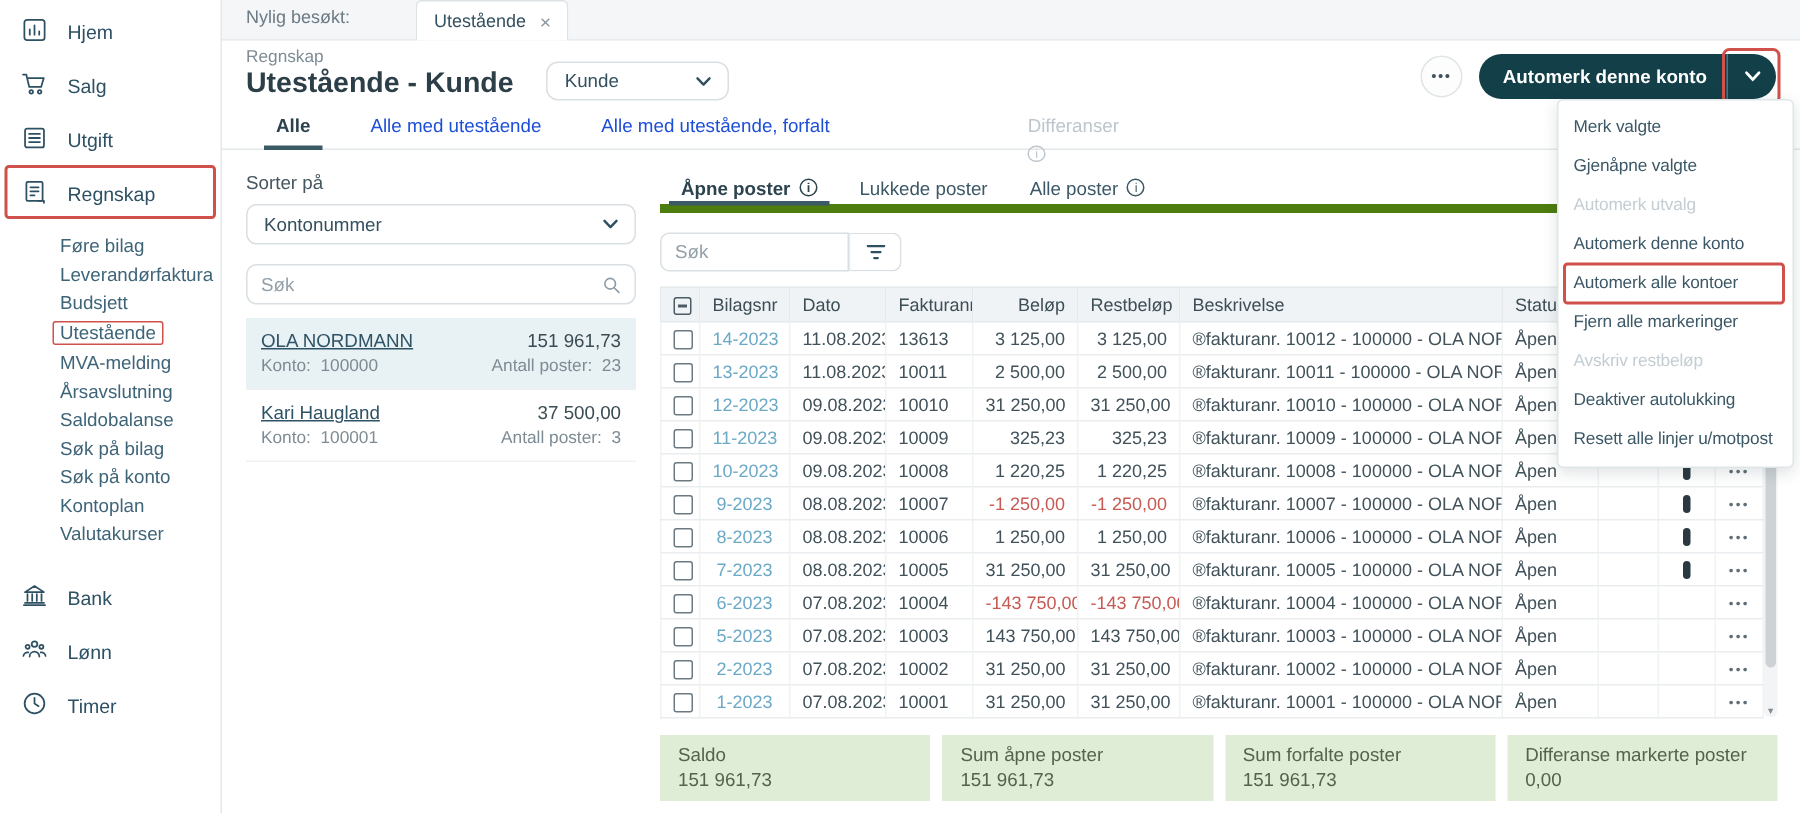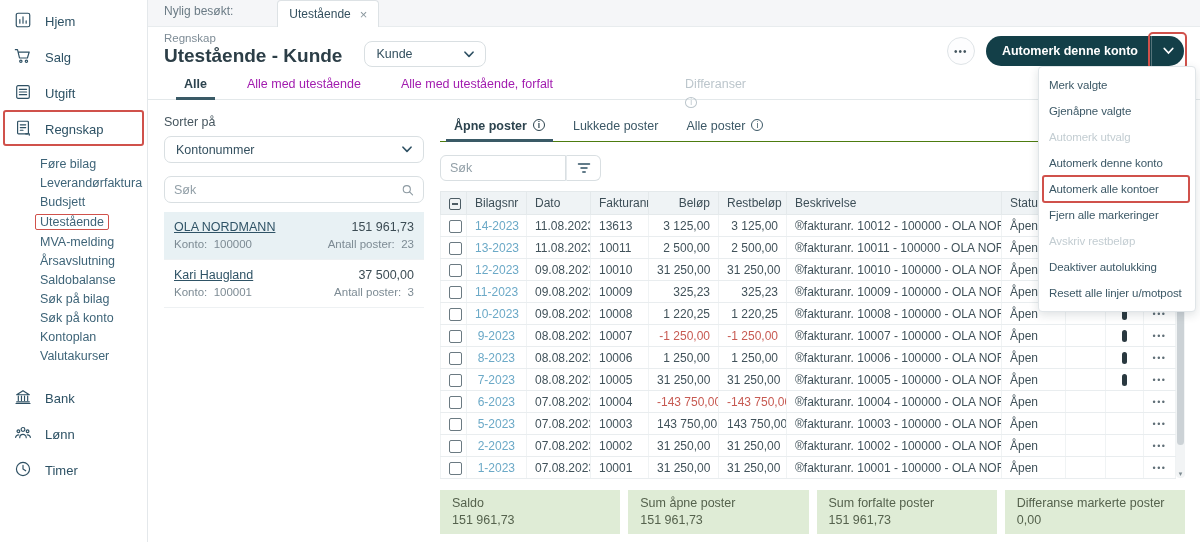--- a/index.html
+++ b/index.html
@@ -32,21 +32,21 @@
   .page-title { font-size:19px; font-weight:700; color:#2c3e47; margin-top:1px; }
   .view-select { margin-left:22px; margin-top:9px; width:122px; height:26px; border:1px solid #d9dfe2; border-radius:8px; display:flex; align-items:center; justify-content:space-between; padding:0 11px; font-size:12.5px; color:#34505f; background:#fff; cursor:pointer; }
   .header-actions { margin-left:auto; display:flex; align-items:center; gap:11px; margin-top:4px; }
   .more-btn { width:28px; height:28px; border-radius:50%; border:1px solid #dfe4e7; background:#fdfdfe; color:#44555e; font-size:10px; letter-spacing:1px; display:flex; align-items:center; justify-content:center; cursor:pointer; }
   .split-btn { position:relative; height:30px; background:#133f48; border-radius:16px; display:flex; align-items:center; color:#fff; cursor:pointer; }
   .split-label { padding:0 13px 0 16px; font-size:12.5px; font-weight:700; white-space:nowrap; }
   .split-caret { width:33px; align-self:stretch; display:flex; align-items:center; justify-content:center; border-left:1px solid rgba(255,255,255,0.28); }
   .ann-caret { top:-4px; bottom:-4px; right:-3px; width:39px; border-radius:5px; }
 
   .page-tabs { display:flex; align-items:stretch; padding:0 16px; border-bottom:1px solid #e3e8ea; height:32px; }
-  .ptab { font-size:12.5px; color:#a21caf; padding:9px 20px 0; position:relative; cursor:pointer; white-space:nowrap; }
+  .ptab { font-size:12.5px; color:#1d4ed8; padding:9px 20px 0; position:relative; cursor:pointer; white-space:nowrap; }
   .ptab.active { color:#2c434e; font-weight:700; }
   .ptab.active::after { content:""; position:absolute; left:12px; right:12px; bottom:-1px; height:3px; background:#3a5a66; }
   .ptab.disabled { color:#bcc6cc; margin-left:92px; display:flex; gap:6px; align-items:flex-start; padding-top:9px;flex-direction:column; }
   .info-icon { width:12px; height:12px; min-width:12px; border:1px solid currentColor; border-radius:50%; display:inline-flex; align-items:center; justify-content:center; font-size:8.5px; line-height:1; }
   .info-icon::before { content:"i"; }
 
   
   .workspace { flex:1; display:flex; gap:16px; padding:14px 15px 8px 16px; background:#fff; }
 
   .accounts-panel { width:260px; min-width:260px; }
@@ -56,21 +56,21 @@
   .search-box input { border:none; outline:none; width:100%; font-size:12.5px; font-family:inherit; color:#3a4a52; background:transparent; }
   .search-box input::placeholder { color:#93a0a8; }
   .account-row { padding:8px 10px 9px; border-bottom:1px solid #eef1f3; cursor:pointer; }
   .account-row.selected { background:#e8f1f4; }
   .acc-line1 { display:flex; justify-content:space-between; align-items:baseline; }
   .acc-name { font-size:12.5px; color:#2f5366; text-decoration:underline; }
   .acc-amount { font-size:12.5px; color:#3c4c54; }
   .acc-line2 { display:flex; justify-content:space-between; font-size:11.5px; color:#7d8b94; margin-top:4px; }
 
   .posts-panel { flex:1; min-width:0; position:relative; }
-  .posts-tabs { display:flex; border-bottom:1px solid #4d7c0f; height:28px; }
+  .posts-tabs { display:flex; border-bottom:6px solid #4d7c0f; height:28px; }
   .posts-tab { font-size:12.5px; color:#3c5866; padding:5px 14px 0; display:flex; gap:6px; align-items:flex-start; position:relative; cursor:pointer; white-space:nowrap; }
   .posts-tab.active { font-weight:700; color:#2c434e; }
   .posts-tab.active::after { content:""; position:absolute; left:6px; right:6px; bottom:-1px; height:3px; background:#3a5a66; }
   .posts-search-row { display:flex; margin:13px 0 10px; }
   .posts-search { width:126px; height:26px; border:1px solid #d9dfe2; border-radius:6px 0 0 6px; display:flex; align-items:center; padding:0 9px; background:#fff; }
   .posts-search input { border:none; outline:none; width:100%; font-size:12.5px; font-family:inherit; background:transparent; }
   .posts-search input::placeholder { color:#93a0a8; }
   .filter-btn { width:35px; height:26px; border:1px solid #d9dfe2; border-left:1px solid #e7ebee; border-radius:0 6px 6px 0; display:flex; align-items:center; justify-content:center; background:#fff; cursor:pointer; }
 
   .table-area { position:relative; width:745px; }

